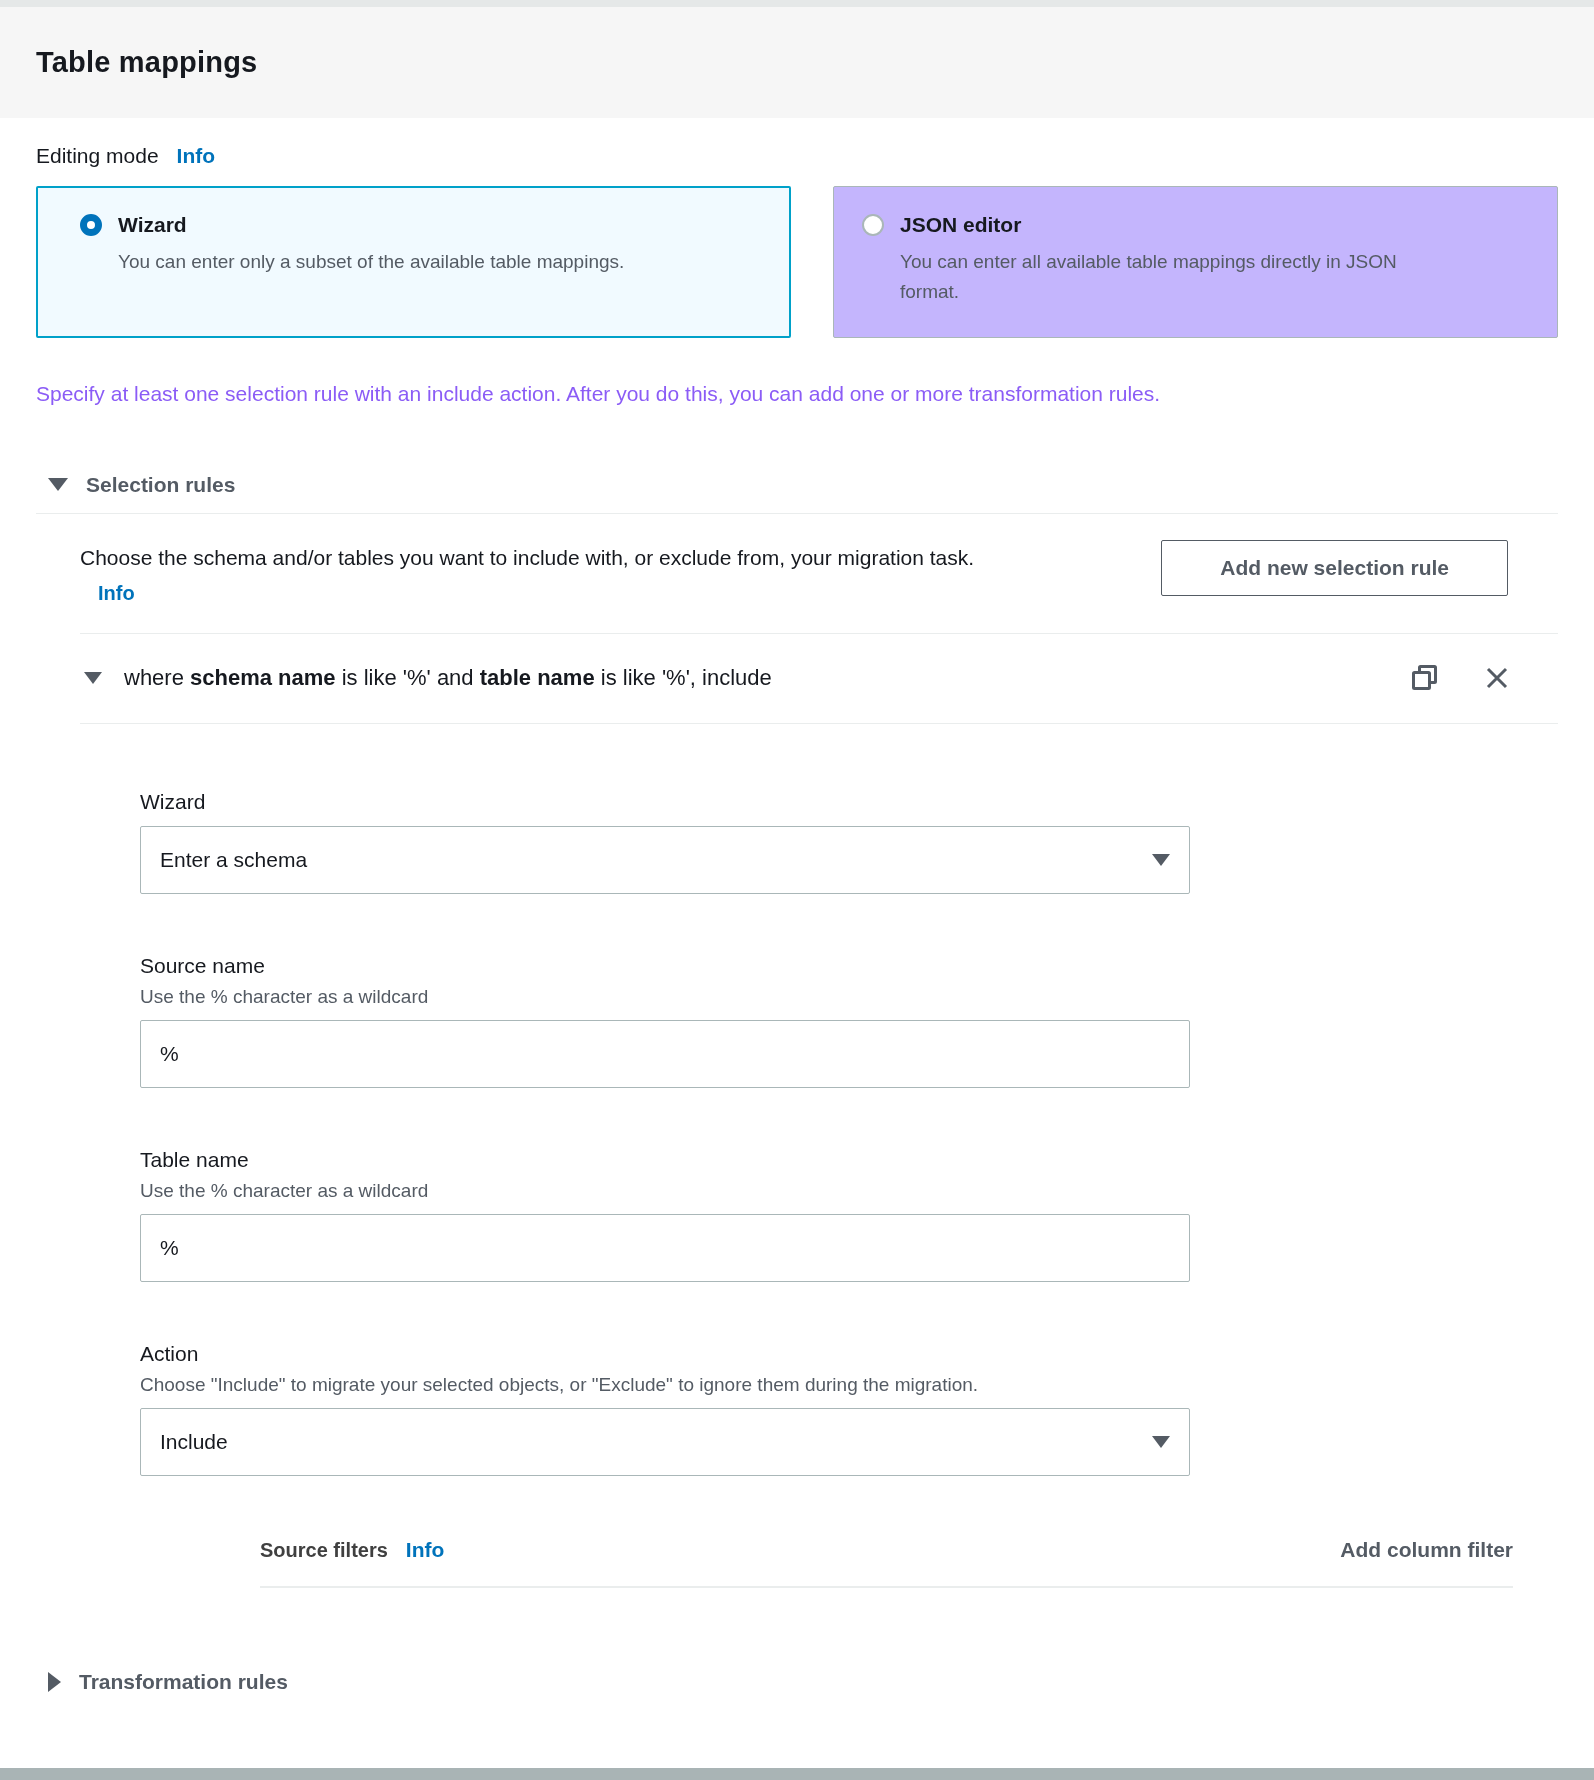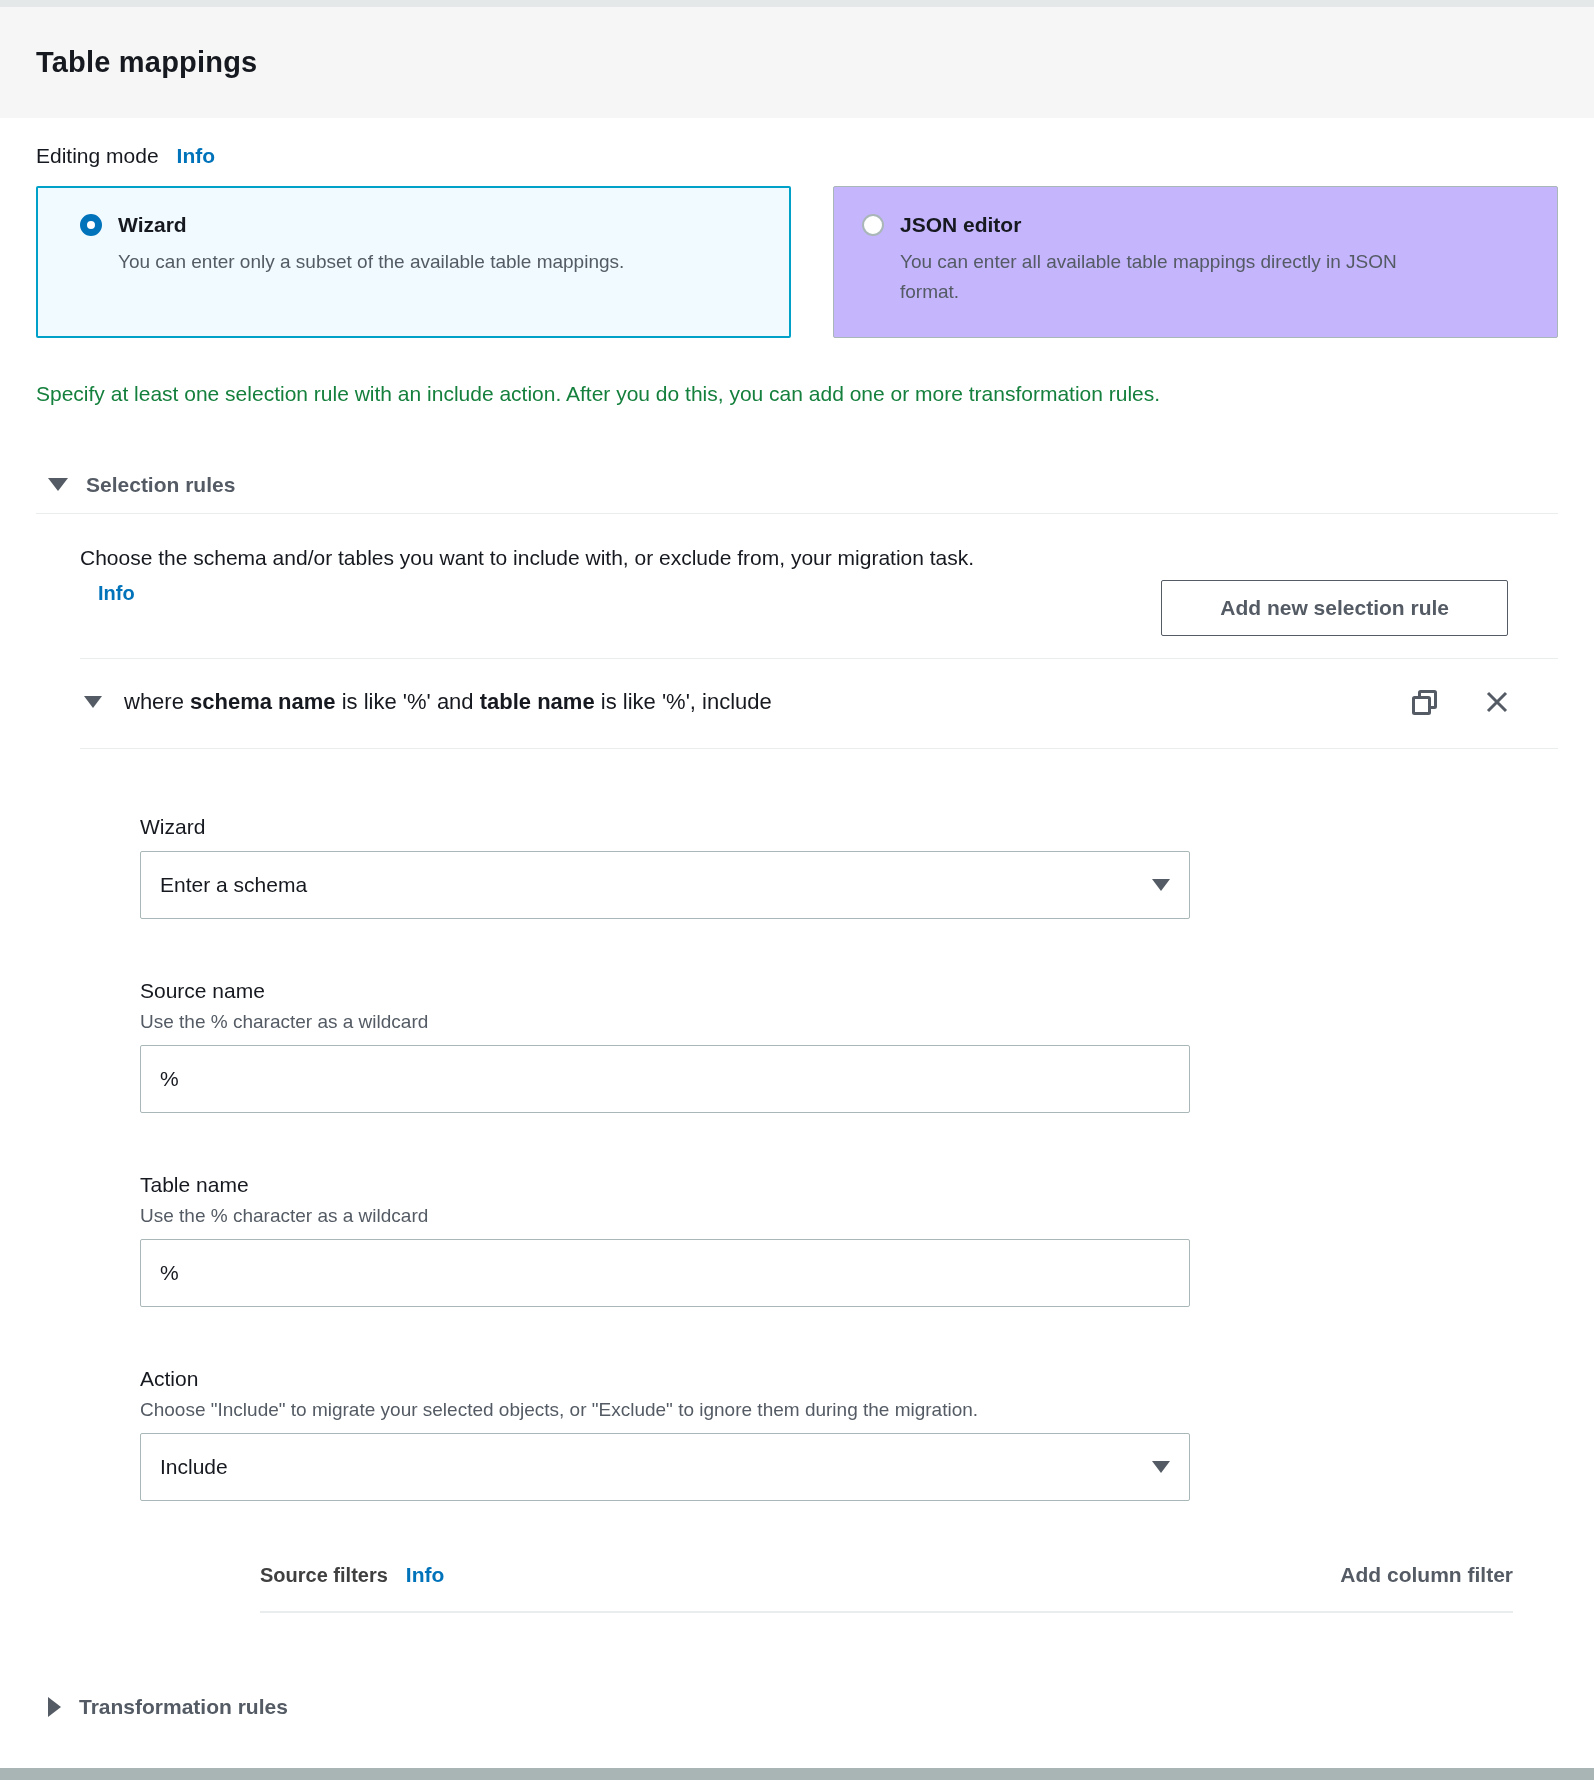--- a/index.html
+++ b/index.html
@@ -38,38 +38,38 @@
     width: 22px; height: 22px; border-radius: 50%;
     background: #ffffff; border: 2px solid #aab7b8; flex: none; cursor: pointer;
   }
   .radio.checked { border: 7px solid #0073bb; }
   .card-title { font-size: 21px; font-weight: bold; color: #16191f; }
   .card-desc {
     margin-top: 10px; margin-left: 38px; max-width: 520px;
     font-size: 19px; line-height: 1.6; color: #545b64;
   }
 
-  .intro { margin-top: 38px; font-size: 21px; line-height: 1.75; max-width: 1330px; color: #15803d; }
+  .intro { margin-top: 38px; font-size: 21px; line-height: 1.75; max-width: 1330px; color: #8b5cf6; }
 
   
   .section-header { margin-top: 60px; margin-left: 12px; display: flex; align-items: center; gap: 18px; cursor: pointer; }
   .section-header .title { font-size: 21px; font-weight: bold; color: #545b64; }
   .caret-down { width: 0; height: 0; border-left: 10px solid transparent; border-right: 10px solid transparent; border-top: 13px solid #545b64; }
   .caret-right { width: 0; height: 0; border-top: 10px solid transparent; border-bottom: 10px solid transparent; border-left: 13px solid #545b64; }
 
   .hr { border-top: 1px solid #eaeded; margin-top: 16px; }
 
   .section-body { margin-left: 44px; }
 
   .desc-row { margin-top: 26px; display: flex; justify-content: space-between; align-items: flex-start; }
   .desc-text { font-size: 21px; line-height: 1.7; max-width: 900px; color: #16191f; }
   .btn-secondary {
     background: #ffffff; border: 1px solid #545b64; border-radius: 2px;
     color: #545b64; font-weight: bold; font-size: 21px; font-family: "Liberation Sans", sans-serif;
-    padding: 15px 58px; margin-right: 50px; white-space: nowrap; cursor: pointer; flex: none; margin-top: 40px;
+    padding: 15px 58px; margin-right: 50px; white-space: nowrap; cursor: pointer; flex: none;
   }
   .hr.after-desc { margin-top: 22px; }
 
   .rule-header { padding: 28px 0 30px 4px; display: flex; align-items: center; }
   .rule-header .caret-down { border-left-width: 9px; border-right-width: 9px; border-top-width: 12px; cursor: pointer; }
   .rule-summary { margin-left: 22px; font-size: 22px; color: #16191f; }
   .rule-summary b { font-weight: bold; }
   .rule-actions { margin-left: auto; display: flex; align-items: center; gap: 42px; padding-right: 46px; }
   .icon-btn { background: none; border: none; padding: 0; cursor: pointer; line-height: 0; }
 

